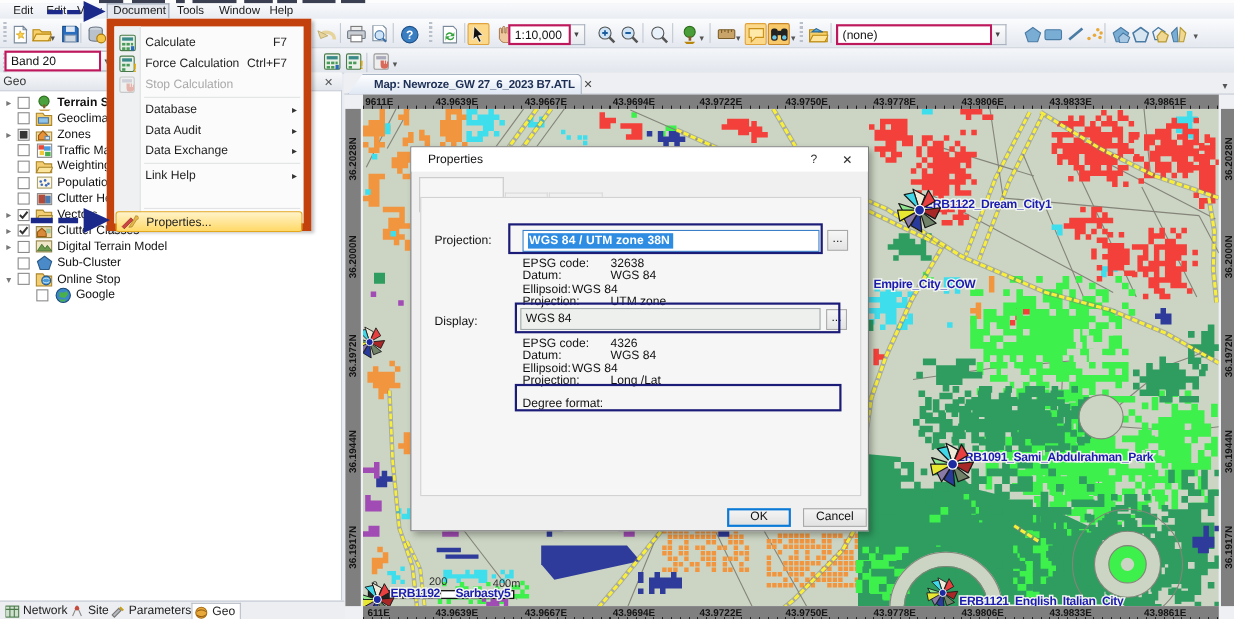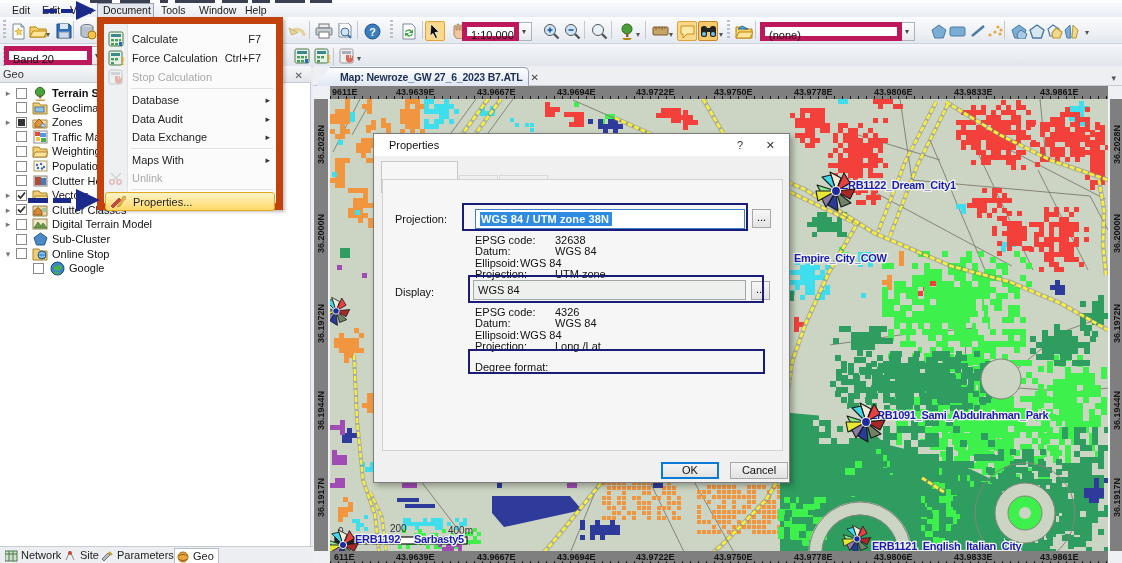--- a/index.html
+++ b/index.html
@@ -9,21 +9,21 @@
 #menubar span.m{position:absolute;top:0px;height:14px;line-height:14px}
 #menubar .pressbox{position:absolute;left:97px;top:0;width:57px;height:14px;background:#e4e8ee;border:1px solid #9aa3b2;border-bottom:none}
 #tb1{position:absolute;left:0;top:17px;width:1122px;height:27px;background:linear-gradient(#fbfcfd,#e4e8ef);border-bottom:1px solid #ccd2db}
 #tb2{position:absolute;left:0;top:44px;width:1122px;height:23px;background:linear-gradient(#f4f6f9,#e2e6ed);border-bottom:1px solid #ccd2db}
 .ti{position:absolute;width:20px;height:20px;display:inline-flex;align-items:center;justify-content:center}
 .ti.hl{background:#fbd88a;border:1px solid #e0a23c;border-radius:2px}
 .ti.hl2{background:#f8c96a;border:1px solid #c8862a;border-radius:2px}
 .tsep{position:absolute;width:1px;background:#c3c9d2}
 .tgrip{position:absolute;width:3px;height:20px;background:repeating-linear-gradient(#b9c0ca 0 2px,transparent 2px 4px)}
 .tchev{position:absolute;font-size:8px;color:#555}
-.combo{position:absolute;height:19px;background:#fff;border:5px solid #be185d;font-size:11px;line-height:17px;padding-left:4px;color:#111;white-space:nowrap}
+.combo{position:absolute;height:19px;background:#fff;border:2px solid #be185d;font-size:11px;line-height:17px;padding-left:4px;color:#111;white-space:nowrap}
 .combobtn{position:absolute;width:13px;height:19px;background:linear-gradient(#fdfdfd,#e6e9ee);border:1px solid #aab2bf;border-left:none}
 .combobtn::after{content:"\25BE";font-size:8px;color:#444;position:absolute;left:3px;top:4px}
 #geopanel{position:absolute;left:0;top:66px;width:311px;height:480px;background:#fff;border-right:1px solid #c6cbd4}
 #geohdr{position:absolute;left:0;top:66px;width:311px;height:17px;background:linear-gradient(#f6f7f9,#e2e6ec);border-bottom:1px solid #c6cbd4;font-size:11px;color:#333;line-height:16px;padding-left:3px;z-index:2}
 #geohdr .x{position:absolute;right:8px;top:2px;color:#555;font-size:10px}
 .trow{position:absolute;height:15px;display:flex;align-items:center;font-size:11px;color:#111;white-space:nowrap;z-index:2}
 .texp{width:16px;display:inline-block;text-align:center;color:#777;font-size:9px;flex:none}
 .cb{width:11px;height:11px;border:1px solid #8a8a8a;background:#fff;display:inline-flex;align-items:center;justify-content:center;margin-right:4px;flex:none}
 .cbf{width:7px;height:7px;background:#333}
 .ticon{width:18px;display:inline-flex;justify-content:center;margin-right:3px;flex:none}
@@ -763,32 +763,22 @@
         <span class="mar">▸</span>
       </div>
       <div class="mi" style="top:104px;height:18px">
         <span class="micon"></span>
         <span class="mtext">Data Exchange</span>
         <span class="mar">▸</span>
       </div>
       <div class="msep" style="top:124px"></div>
       <div class="mi" style="top:127px;height:18px">
         <span class="micon"></span>
-        <span class="mtext">Maps With</span>
+        <span class="mtext">Link Help</span>
         <span class="mar">▸</span>
-      </div>
-      <div class="mi dis" style="top:145px;height:18px">
-        <span class="micon">
-          <svg width="16" height="14" viewBox="0 0 16 14">
-            <path d="M3 2l7 7M13 2L5 10" stroke="#b0b6bc" stroke-width="1.6"></path>
-            <circle cx="4" cy="11" r="2.2" fill="none" stroke="#d87a72" stroke-width="1.5"></circle>
-            <circle cx="11" cy="11" r="2.2" fill="none" stroke="#d87a72" stroke-width="1.5"></circle>
-          </svg>
-        </span>
-        <span class="mtext">Unlink</span>
       </div>
       <div class="msep" style="top:165px"></div>
       <div class="mi mhl" style="top:168px;height:19px">
         <span class="micon">
           <svg width="17" height="15" viewBox="0 0 17 15">
             <path d="M2 12l8-8 2 2-8 8z" fill="#c44" stroke="#822" stroke-width="0.6"></path>
             <path d="M10 2l2-1 2 1-1 2 1 8-2 2-1-8z" fill="#e8b84a" stroke="#a8842a" stroke-width="0.6" transform="rotate(40 12 8)"></path>
           </svg>
         </span>
         <span class="mtext">Properties...</span>

